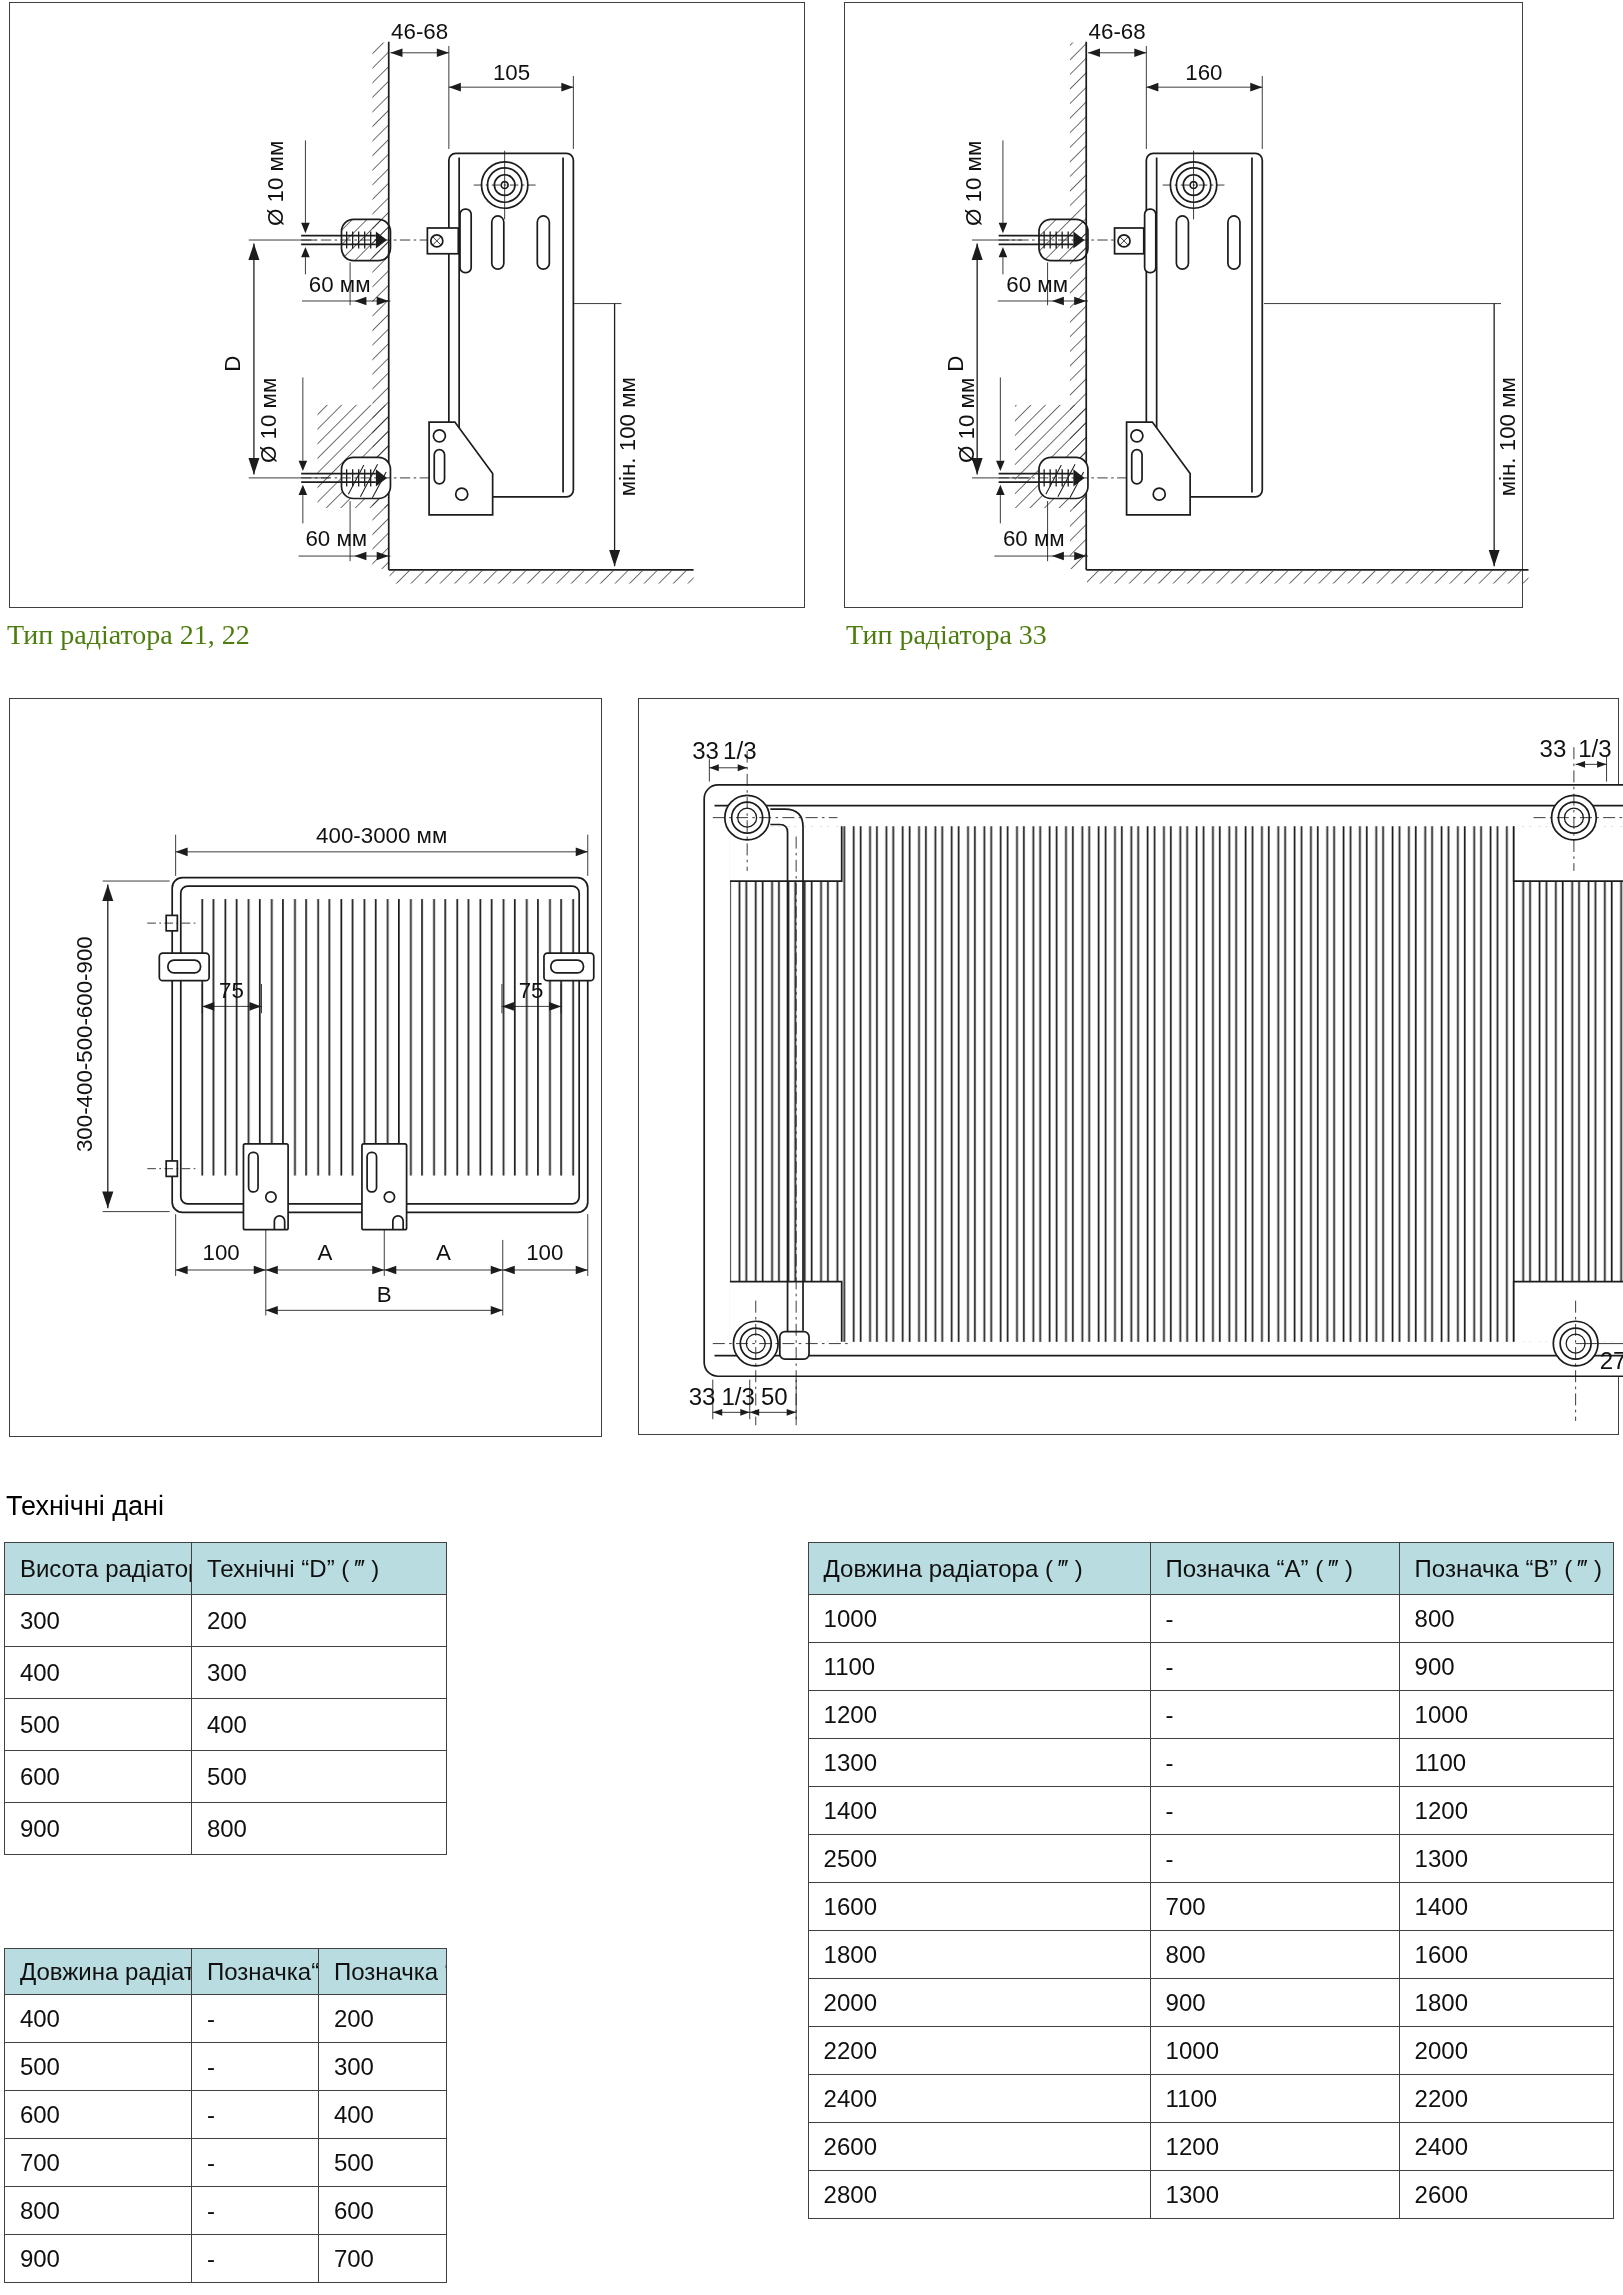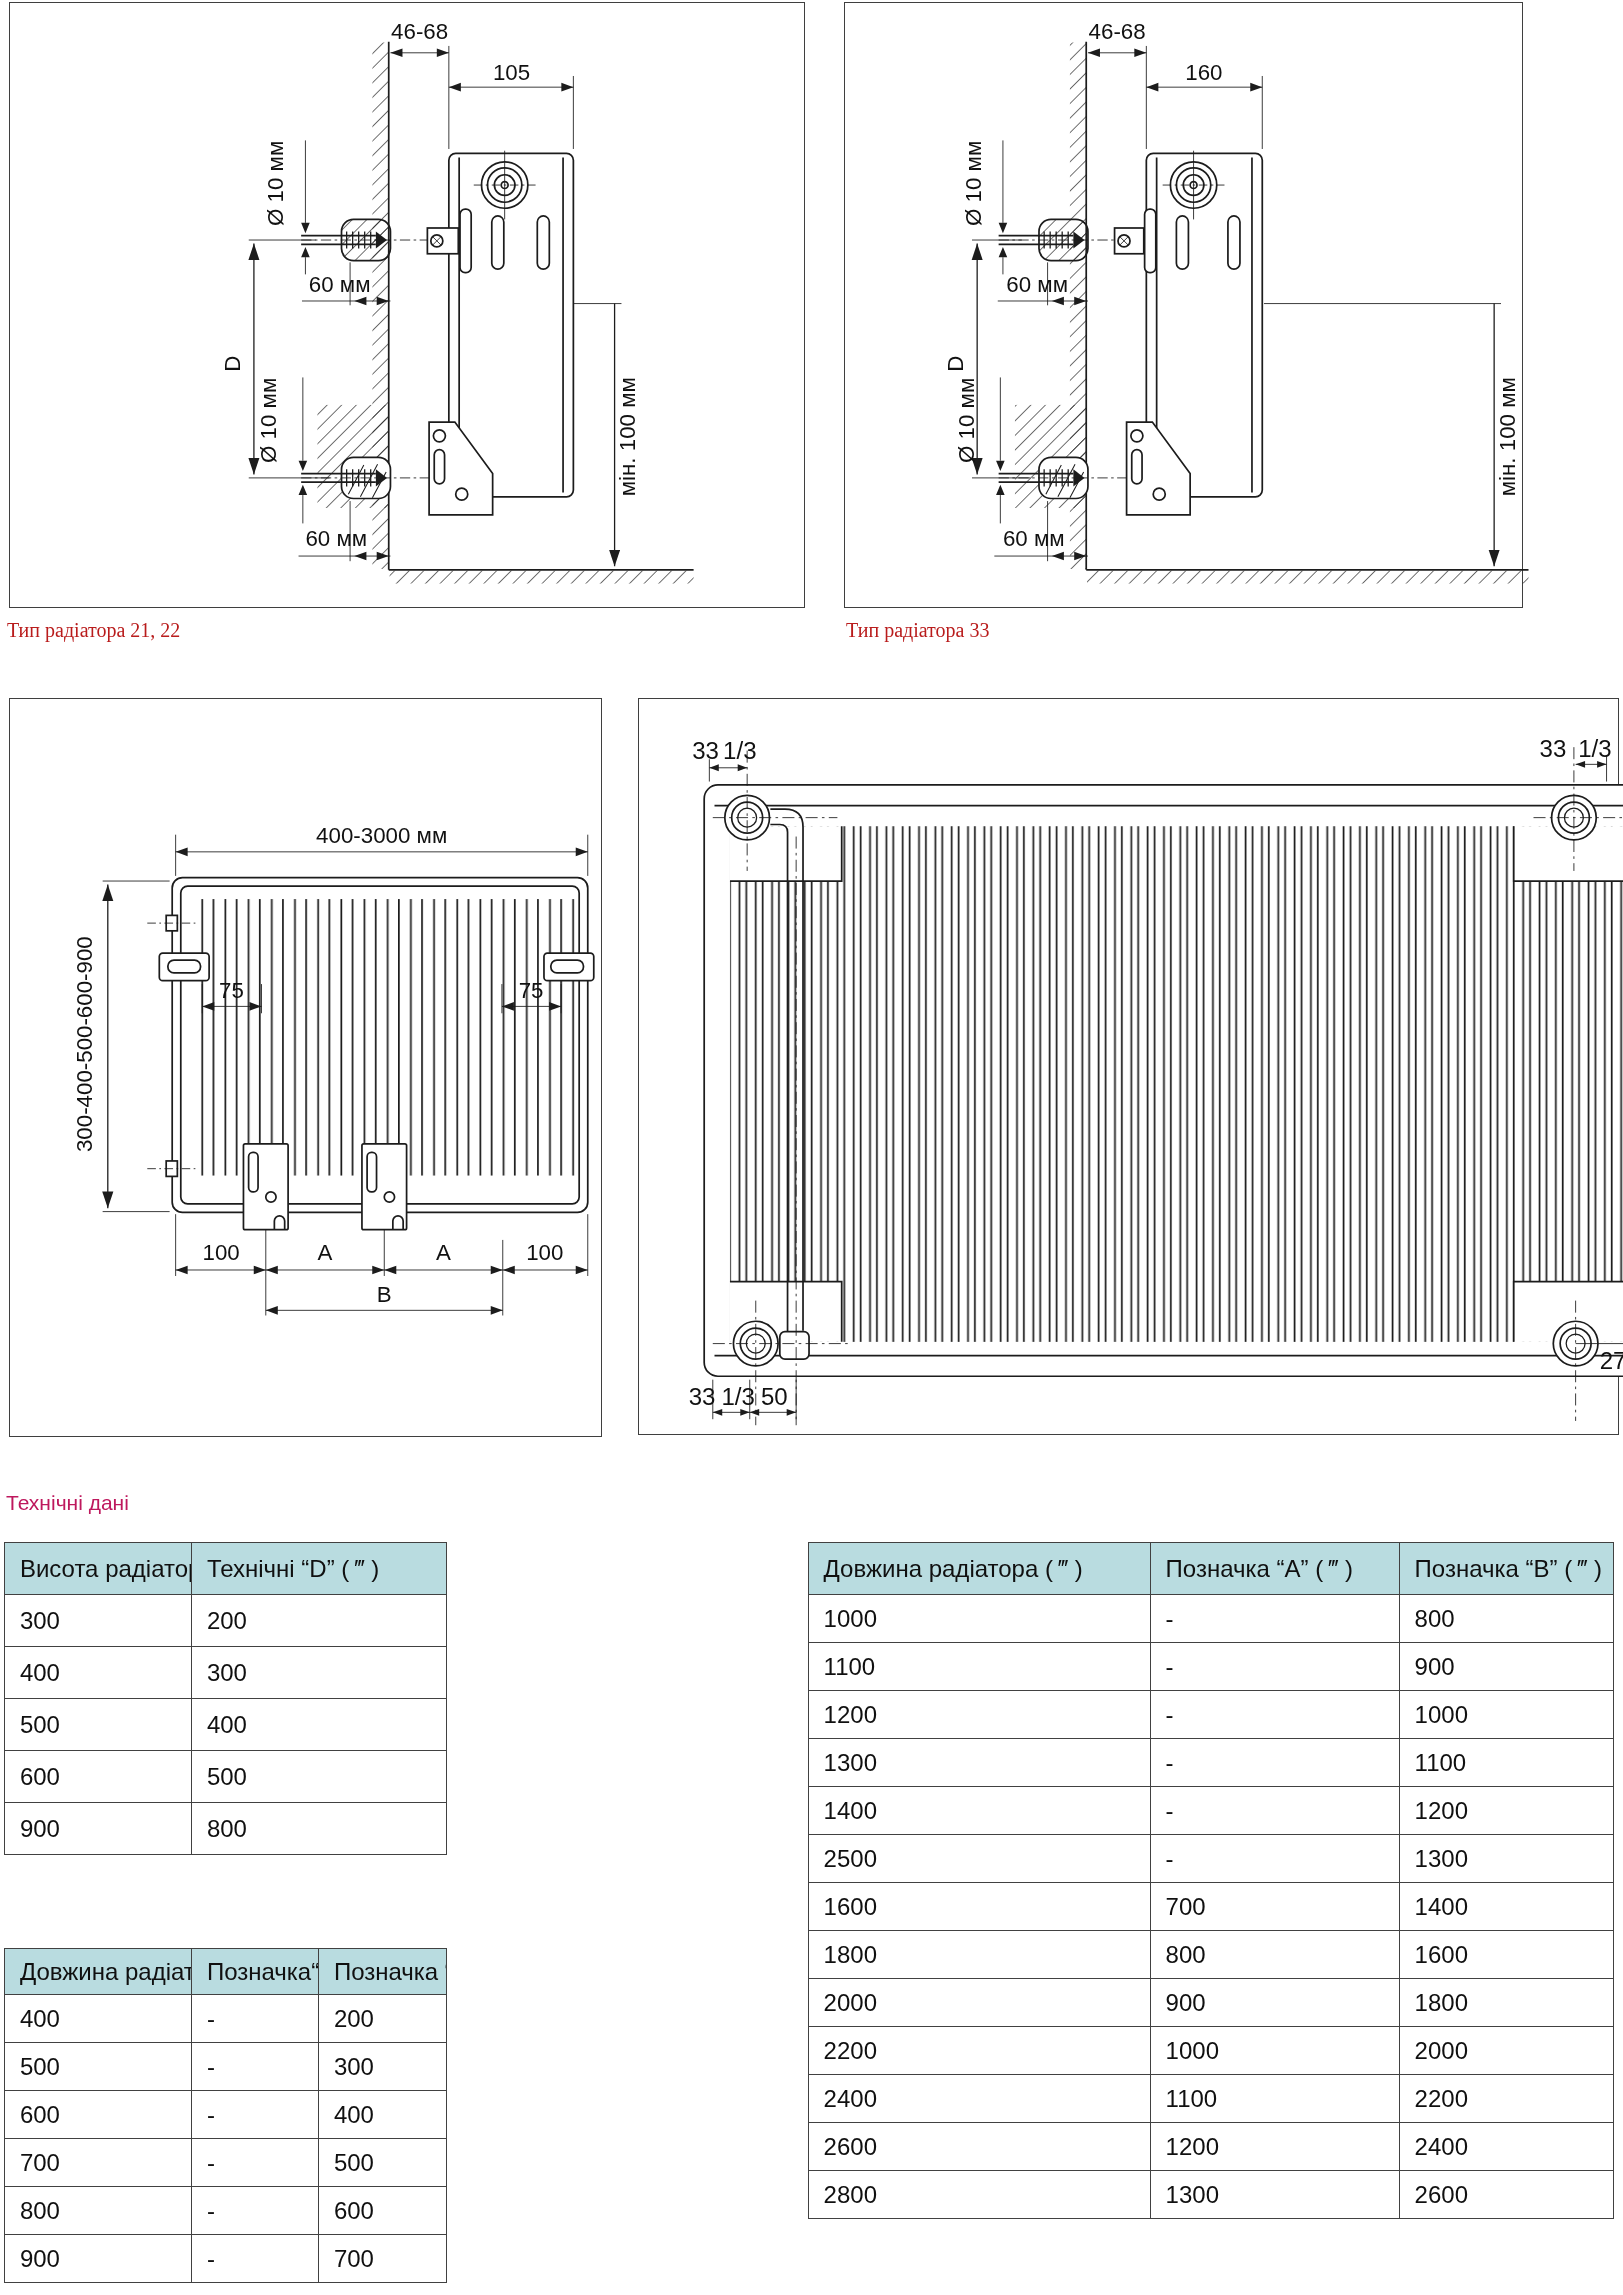--- a/index.html
+++ b/index.html
@@ -3,24 +3,24 @@
 <meta charset="utf-8">
 <style>
   html,body{margin:0;padding:0;background:#fff;}
   #page{position:relative;width:1624px;height:2295px;background:#fff;overflow:hidden;
         font-family:"Liberation Sans",sans-serif;color:#111;}
   .panel{position:absolute;border:1.7px solid #3f3f3f;background:#fff;box-sizing:border-box;padding-left:48px;}
   #panel-tl{left:8.6px;top:1.7px;width:796px;height:606px;}
   #panel-tr{left:844px;top:1.7px;width:679px;height:606px;}
   #panel-fl{left:8.6px;top:698px;width:593px;height:739px;}
   #panel-fr{left:638px;top:698px;width:981px;height:737px;}
-  .caption{position:absolute;font-family:"Liberation Serif",serif;font-size:20px;color:#b91c1c;}
+  .caption{position:absolute;font-family:"Liberation Serif",serif;font-size:28px;color:#4d7c0f;}
   #caption-tl{left:6.9px;top:619px;}
   #caption-tr{left:846px;top:619px;}
-  #section-title{position:absolute;left:6px;top:1491px;font-size:21px;color:#be185d;}
+  #section-title{position:absolute;left:6px;top:1491px;font-size:27px;color:#000000;}
   svg{display:block;}
   svg text{font-family:"Liberation Sans",sans-serif;font-size:26px;fill:#111;}
   .biglbl{font-size:28px;}
   table{border-collapse:collapse;table-layout:fixed;position:absolute;background:#fff;}
   th,td{border:1.7px solid #414141;font-size:24px;font-weight:400;text-align:left;
         padding:0 0 0 14.6px;vertical-align:middle;box-sizing:border-box;
         white-space:nowrap;overflow:hidden;color:#101010;}
   th{background:#b9dce0;}
   #table-height{left:4.3px;top:1542px;width:443px;}
   #table-height th{height:52px;} #table-height td{height:52px;}

